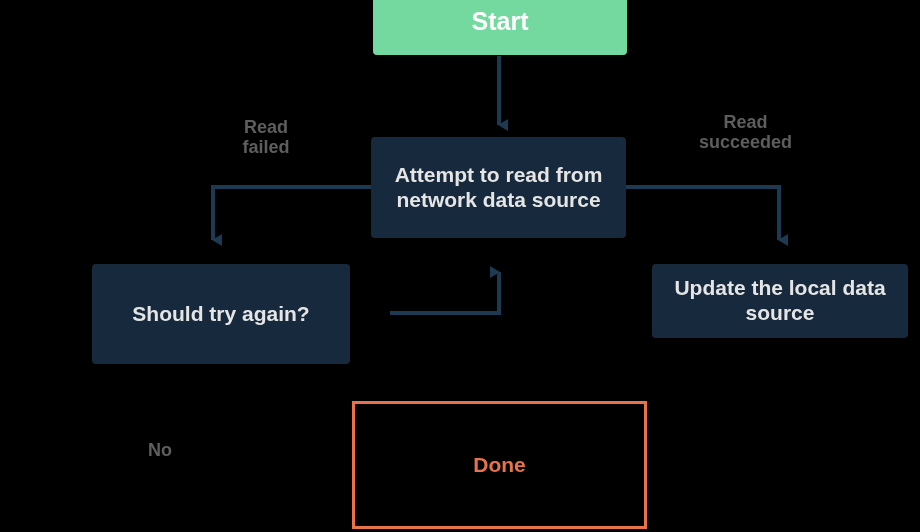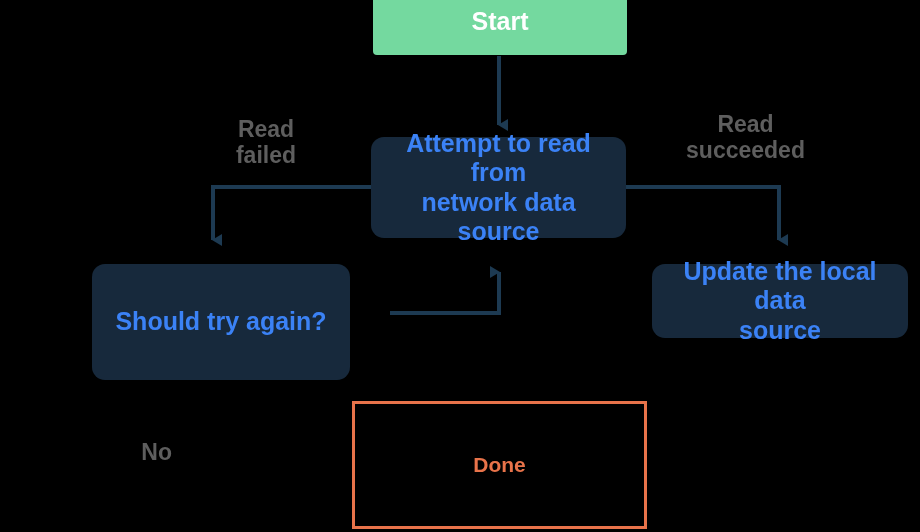--- a/index.html
+++ b/index.html
@@ -36,39 +36,39 @@
   .node--start {
     background: #74d99f;
     color: #ffffff;
     border-radius: 4px;
     font-size: 25px;
     font-weight: 700;
   }
   
   .node--process {
     background: #17293c;
-    color: #3b82f6;
-    border-radius: 13px;
-    font-size: 25px;
+    color: #e5e5e5;
+    border-radius: 4px;
+    font-size: 21px;
     font-weight: 700;
   }
   
   .node--done {
     background: transparent;
     border: 3px solid #e8734a;
     color: #e8734a;
     border-radius: 0;
     font-size: 21px;
     font-weight: 700;
   }
   
   .edge-label {
     position: absolute;
     color: #5e5e5e;
-    font-size: 23px;
+    font-size: 18px;
     font-weight: 700;
     text-align: center;
     line-height: 1.12;
     white-space: pre-line;
   }
   
   .connector {
     position: absolute;
     top: 0;
     left: 0;
@@ -111,21 +111,21 @@
 
   <div class="node node--start" style="left:373px; top:-12px; width:254px; height:67px;">
     <span class="node-text">Start</span>
   </div>
 
   <div class="node node--process" style="left:371px; top:137px; width:255px; height:101px;">
     <span class="node-text">Attempt to read from
 network data source</span>
   </div>
 
-  <div class="node node--process" style="left:92px; top:264px; width:258px; height:116px;">
+  <div class="node node--process" style="left:92px; top:264px; width:258px; height:100px;">
     <span class="node-text">Should try again?</span>
   </div>
 
   <div class="node node--process" style="left:652px; top:264px; width:256px; height:74px;">
     <span class="node-text">Update the local data
 source</span>
   </div>
 
   <div class="node node--done" style="left:352px; top:401px; width:295px; height:128px;">
     <span class="node-text">Done</span>

